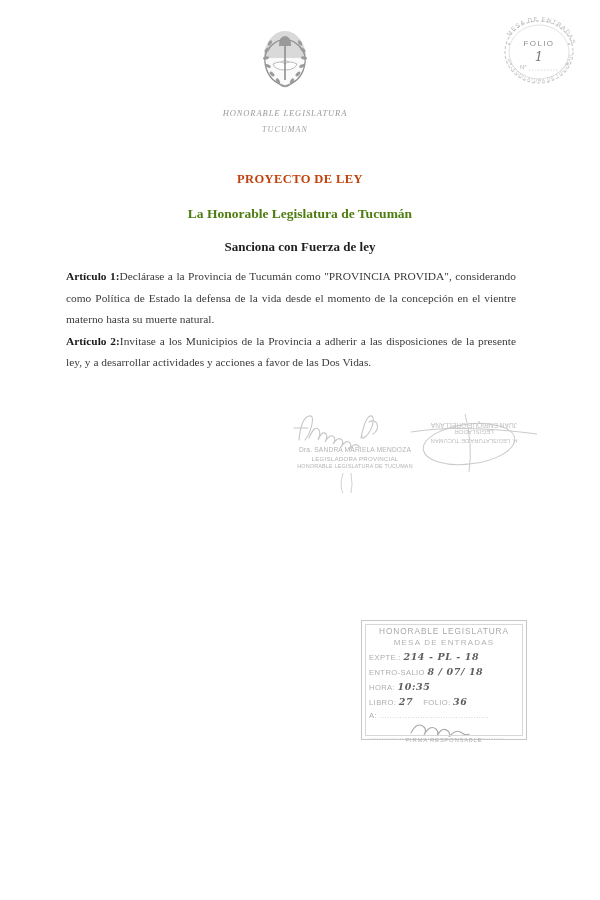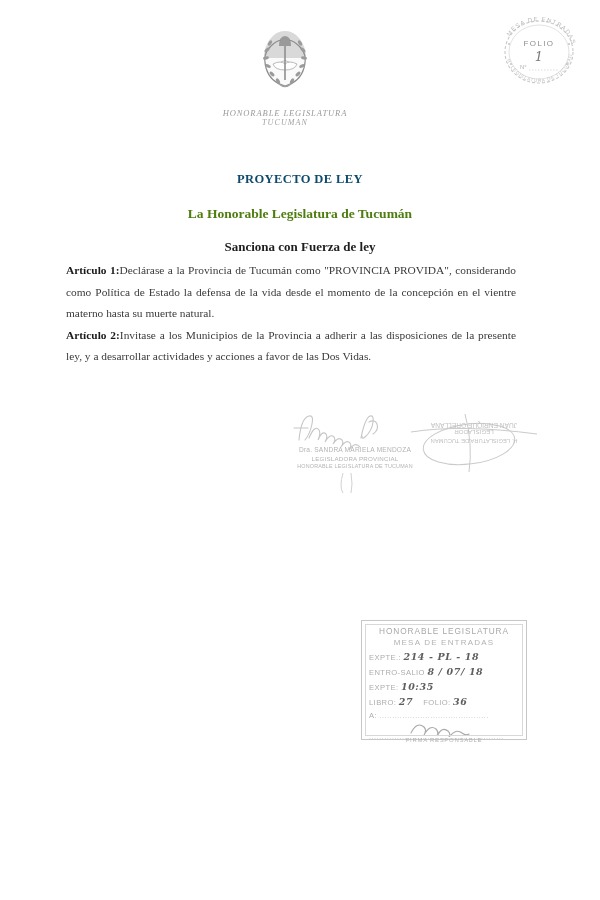--- a/index.html
+++ b/index.html
@@ -49,21 +49,21 @@
     letter-spacing: 0.9px;
     color: #9a9a9a;
     margin-top: 6px;
   }
   .crest-caption2 {
     font-style: italic;
     font-family: "Liberation Serif", "DejaVu Serif", serif;
     font-size: 8px;
     letter-spacing: 1.1px;
     color: #a3a3a3;
-    margin-top: 0;
+    margin-top: 7px;
   }
 
   
   .brand {
     position: absolute;
     left: 425px;
     top: 50px;
     width: 84px;
     text-align: center;
   }
@@ -90,39 +90,39 @@
   .titles {
     position: absolute;
     top: 172px;
     left: 0; right: 0;
     text-align: center;
   }
   .title-main {
     font-weight: bold;
     font-size: 12.5px;
     letter-spacing: 0.4px;
-    color: #0c4a6e;
+    color: #c2410c;
   }
   .title-sub1 {
     font-weight: bold;
     font-size: 13.5px;
     margin-top: 19px;
     color: #4d7c0f;
   }
   .title-sub2 {
     font-weight: bold;
     font-size: 13px;
     margin-top: 17px;
     color: #1e1e1e;
   }
 
   
   .body-text {
     position: absolute;
-    top: 260px;
+    top: 266px;
     left: 66px;
     width: 450px;
     font-size: 11.4px;
     line-height: 21.5px;
     color: #3a3a3a;
   }
   .para { margin: 0; }
   .para.justify { text-align: justify; }
   .art-label {
     font-weight: bold;
@@ -384,21 +384,21 @@
       <span>EXPTE.:</span>
       <span class="hand">214 - PL - 18</span>
     </div>
 
     <div class="rs-row">
       <span>ENTRO-SALIO</span>
       <span class="hand">8 / 07/ 18</span>
     </div>
 
     <div class="rs-row">
-      <span>EXPTE:</span>
+      <span>HORA:</span>
       <span class="hand">10:35</span>
     </div>
 
     <div class="rs-row">
       <span>LIBRO:</span>
       <span class="hand">27</span>
       &nbsp;&nbsp;
       <span>FOLIO:</span>
       <span class="hand">36</span>
     </div>

